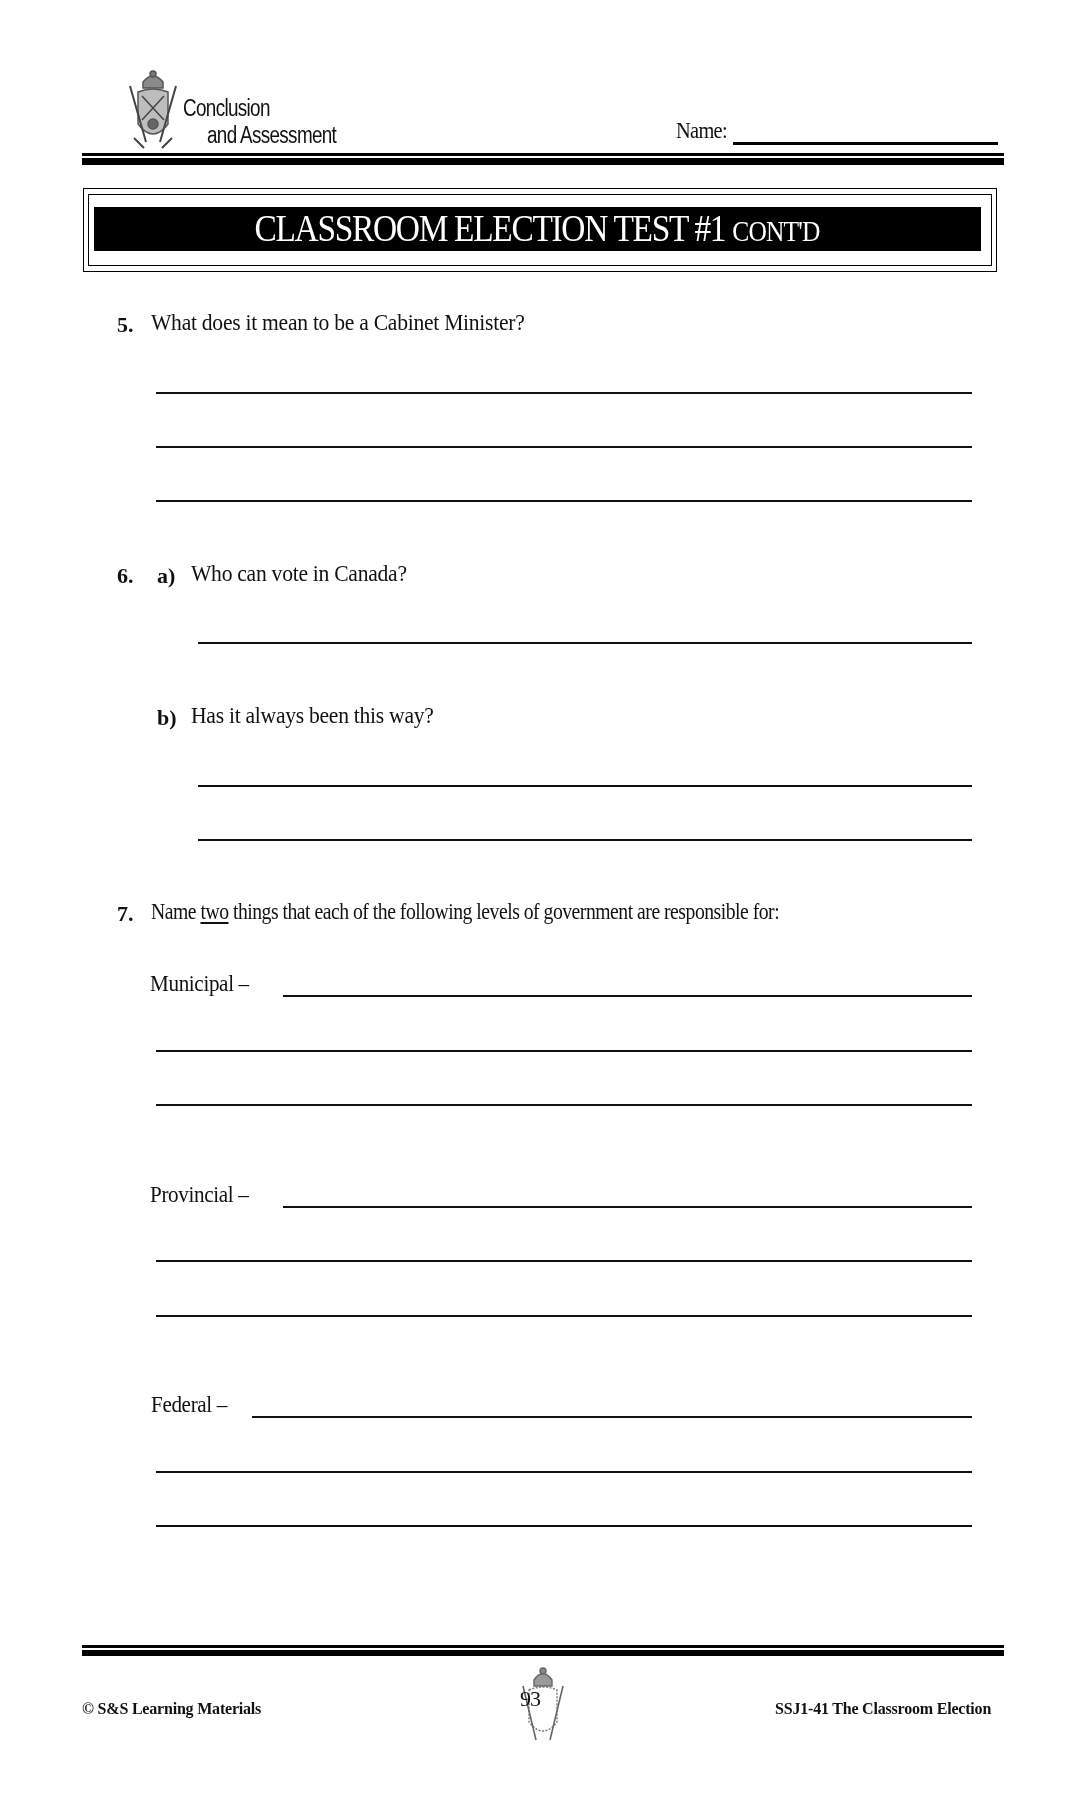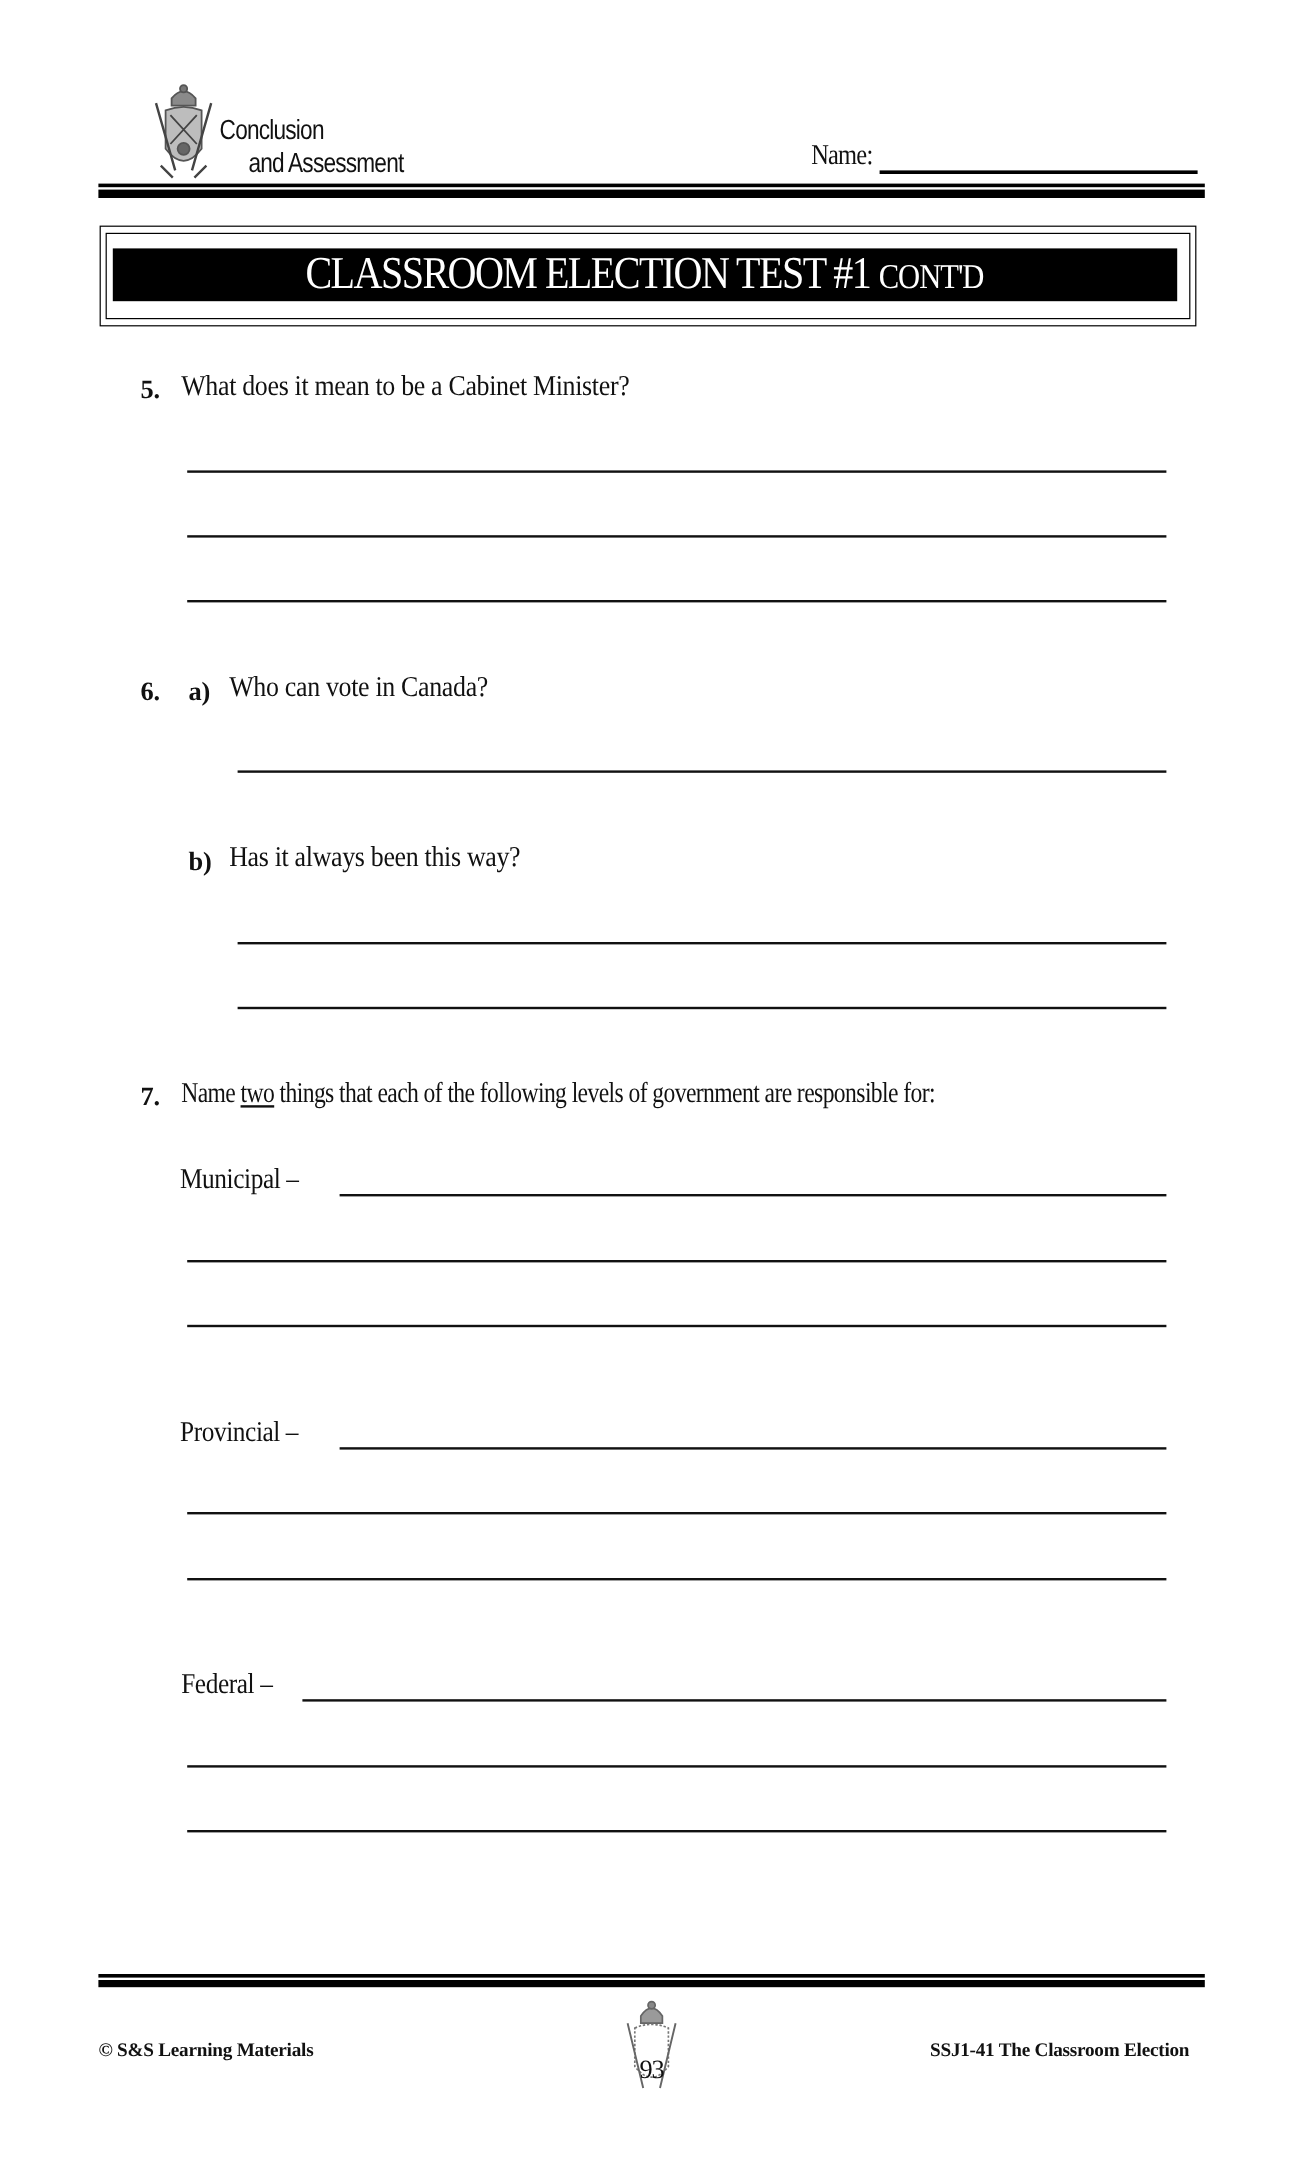--- a/index.html
+++ b/index.html
@@ -29,21 +29,21 @@
     transform:scaleX(0.9); transform-origin:left top; letter-spacing:-0.3px; }
   .qtext.tight { transform:scaleX(0.82); letter-spacing:-0.6px; }
   .qtext u { text-decoration-thickness:1.5px; text-underline-offset:3px; }
   .answer-line { position:absolute; height:1.5px; background:#111; }
   .label-inline { position:absolute; font-family:"Liberation Serif", serif; font-size:24px; white-space:nowrap;
     transform:scaleX(0.88); transform-origin:left top; letter-spacing:-0.4px; }
 
   
   .footer-text { position:absolute; font-family:"Liberation Serif", serif; font-weight:bold; font-size:16px; white-space:nowrap; letter-spacing:-0.2px; }
   .page-num { position:absolute; left:520px; top:1664px; width:46px; height:82px; }
-  .page-num-text { position:absolute; left:0; right:0; top:48px; text-align:center; font-family:"Liberation Serif", serif; font-size:22px; letter-spacing:-1px; }
+  .page-num-text { position:absolute; left:0; right:0; top:22px; text-align:left; font-family:"Liberation Serif", serif; font-size:22px; letter-spacing:-1px; }
 </style>
 </head>
 <body>
 
 <div>
   <svg class="crest" style="left:126px;top:68px" width="54" height="84" viewBox="0 0 54 84">
     <g fill="none" stroke="#555" stroke-width="1.5">
       <path d="M17 14 Q27 2 37 14 L37 20 L17 20 Z" fill="#8a8a8a"></path>
       <circle cx="27" cy="6" r="3" fill="#777"></circle>
       <path d="M12 24 Q27 18 42 24 L42 56 Q27 76 12 56 Z" fill="#bdbdbd"></path>

